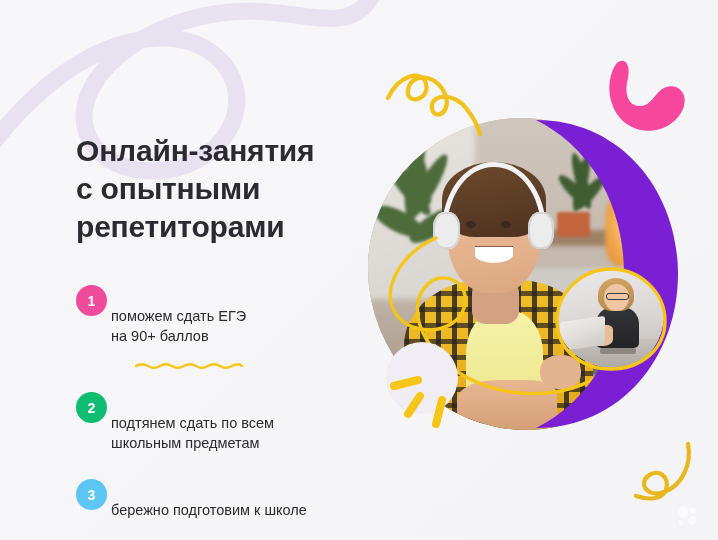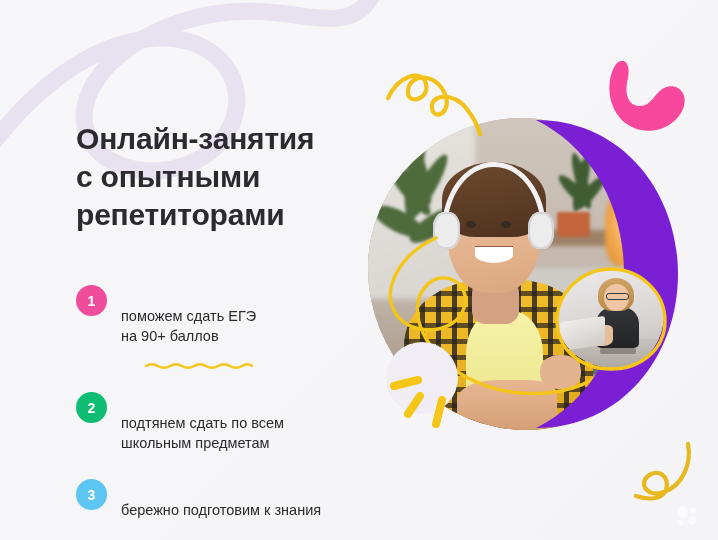--- a/index.html
+++ b/index.html
@@ -24,21 +24,21 @@
     top: -10px;
     width: 420px;
     height: 280px;
     pointer-events: none;
   }
 
   
   .headline {
     position: absolute;
     left: 76px;
-    top: 120px;
+    top: 132px;
     width: 300px;
     color: #2b2a31;
     font-size: 30px;
     line-height: 1.27;
     font-weight: bold;
     letter-spacing: -0.2px;
     white-space: pre-line;
   }
 
   
@@ -61,21 +61,21 @@
     border-radius: 50%;
     color: #ffffff;
     font-size: 14px;
     font-weight: bold;
     display: flex;
     align-items: center;
     justify-content: center;
     margin-top: 1px;
   }
   .bullet-text {
-    margin-left: 14px;
+    margin-left: 4px;
     color: #2b2a31;
     font-size: 14.5px;
     line-height: 1.42;
     white-space: pre-line;
     position: relative;
     padding-top: 1px;
   }
   .squiggle-underline {
     position: absolute;
     left: 24px;
@@ -508,21 +508,21 @@
       <div class="badge" style="background:#0fbd72">2</div>
       <div class="bullet-text">
         <span>подтянем сдать по всем
 школьным предметам</span>
       </div>
     </div>
 
     <div class="bullet-row">
       <div class="badge" style="background:#5cc5f2">3</div>
       <div class="bullet-text">
-        <span>бережно подготовим к знания</span>
+        <span>бережно подготовим к школе</span>
       </div>
     </div>
 
   </div>
 
   <div class="photo-wrap">
 
     <div class="photo-blob">
       <div class="scene">
         <div class="room-wall"></div>

